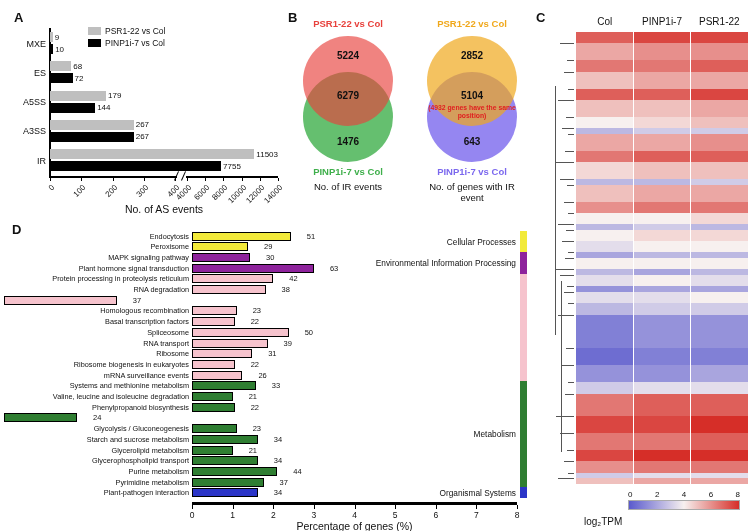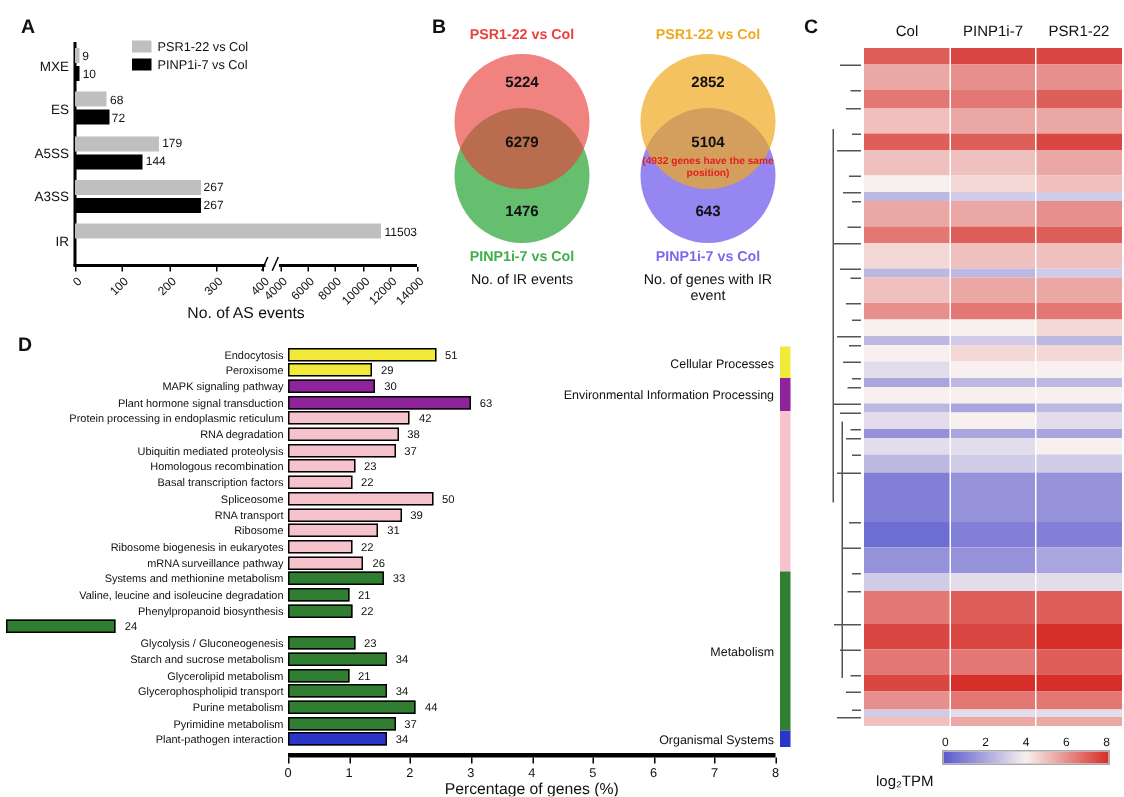--- a/index.html
+++ b/index.html
@@ -59,21 +59,21 @@
   .c-cbar-label{position:absolute;left:52px;top:512px;font-size:10px;}
 
   
   .panel-d{position:absolute;left:4px;top:220px;width:530px;height:311px}
   .d-rows{position:absolute;left:0;top:11px;width:513px;height:267px;
           display:flex;flex-direction:column;justify-content:space-between}
   .d-row{display:flex;align-items:center;height:10px}
   .d-label{width:188px;text-align:right;font-size:7.3px;padding-right:3px;white-space:nowrap}
   .d-bararea{flex:1;display:flex;align-items:center;height:10px}
   .d-bar{height:9px;border:0.8px solid #000}
-  .d-val{font-size:7.5px;margin-left:6px}
+  .d-val{font-size:7.5px;margin-left:16px}
   .d-axis{position:absolute;left:188px;top:282px;width:325px;height:2.5px;background:#000}
   .d-tick{position:absolute;top:285px;width:1px;height:4px;background:#000}
   .d-ticklab{position:absolute;top:290px;width:20px;margin-left:-10px;text-align:center;font-size:8.5px}
   .d-xlabel{position:absolute;left:188px;top:300px;width:325px;text-align:center;font-size:10.5px}
   .d-strip{position:absolute;left:516px;top:11px;width:7px;height:267px;display:flex;flex-direction:column}
   .d-catlabs{position:absolute;left:320px;top:11px;width:194px;height:267px}
   .d-catlab{position:absolute;right:2px;width:100%;text-align:right;font-size:8.3px;
             white-space:nowrap;transform:translateY(-50%)}
 </style>
 </head>
@@ -137,20 +137,24 @@
           <div class="a-barrow">
             <div class="a-bar" style="width: 36.7125%; background: rgb(0, 0, 0);"></div>
             <div class="a-val">267</div>
           </div>
         </div>
         <div class="a-group">
           <div class="a-cat">IR</div>
           <div class="a-barrow">
             <div class="a-bar" style="width: 90.012%; background: rgb(191, 191, 191);"></div>
             <div class="a-val">11503</div>
+          </div>
+          <div class="a-barrow">
+            <div class="a-bar" style="width: 75.02%; background: rgb(0, 0, 0);"></div>
+            <div class="a-val">7755</div>
           </div>
         </div>
       </div>
     <div class="a-xaxis"></div>
     <div class="a-breakgap" style="left:171px"></div>
     <div class="a-breakline" style="left:170px"></div>
     <div class="a-breakline" style="left:177px"></div>
     <div id="a-ticks">
         <div class="a-tick" style="left: 44px;"></div>
         <div class="a-ticklab" style="left: 10px;">0</div>
@@ -469,35 +473,34 @@
           </div>
         </div>
         <div class="d-row">
           <div class="d-label">Plant hormone signal transduction</div>
           <div class="d-bararea">
             <div class="d-bar" style="width: 37.5%; background: rgb(142, 35, 156);"></div>
             <div class="d-val">63</div>
           </div>
         </div>
         <div class="d-row">
-          <div class="d-label">Protein processing in endoplasmic reticulum</div>
+          <div class="d-label">Protein processing in proteolysis reticulum</div>
           <div class="d-bararea">
             <div class="d-bar" style="width: 25%; background: rgb(246, 195, 205);"></div>
             <div class="d-val">42</div>
           </div>
         </div>
         <div class="d-row">
           <div class="d-label">RNA degradation</div>
           <div class="d-bararea">
             <div class="d-bar" style="width: 22.625%; background: rgb(246, 195, 205);"></div>
             <div class="d-val">38</div>
           </div>
         </div>
         <div class="d-row">
-          <div class="d-label">Ubiquitin mediated proteolysis</div>
           <div class="d-bararea">
             <div class="d-bar" style="width: 22%; background: rgb(246, 195, 205);"></div>
             <div class="d-val">37</div>
           </div>
         </div>
         <div class="d-row">
           <div class="d-label">Homologous recombination</div>
           <div class="d-bararea">
             <div class="d-bar" style="width: 13.75%; background: rgb(246, 195, 205);"></div>
             <div class="d-val">23</div>
@@ -532,21 +535,21 @@
           </div>
         </div>
         <div class="d-row">
           <div class="d-label">Ribosome biogenesis in eukaryotes</div>
           <div class="d-bararea">
             <div class="d-bar" style="width: 13.125%; background: rgb(246, 195, 205);"></div>
             <div class="d-val">22</div>
           </div>
         </div>
         <div class="d-row">
-          <div class="d-label">mRNA surveillance pathway</div>
+          <div class="d-label">mRNA surveillance events</div>
           <div class="d-bararea">
             <div class="d-bar" style="width: 15.5%; background: rgb(246, 195, 205);"></div>
             <div class="d-val">26</div>
           </div>
         </div>
         <div class="d-row">
           <div class="d-label">Systems and methionine metabolism</div>
           <div class="d-bararea">
             <div class="d-bar" style="width: 19.625%; background: rgb(47, 126, 50);"></div>
             <div class="d-val">33</div>

